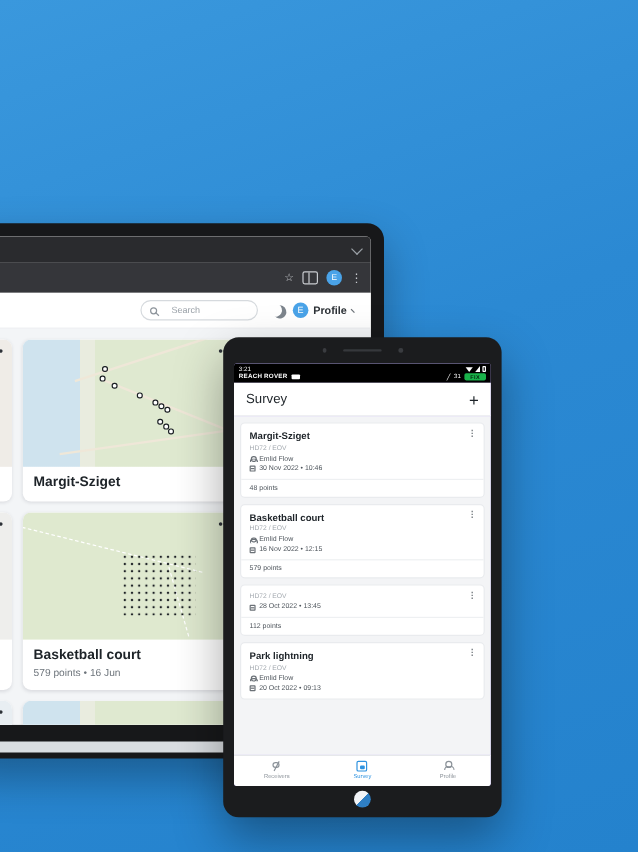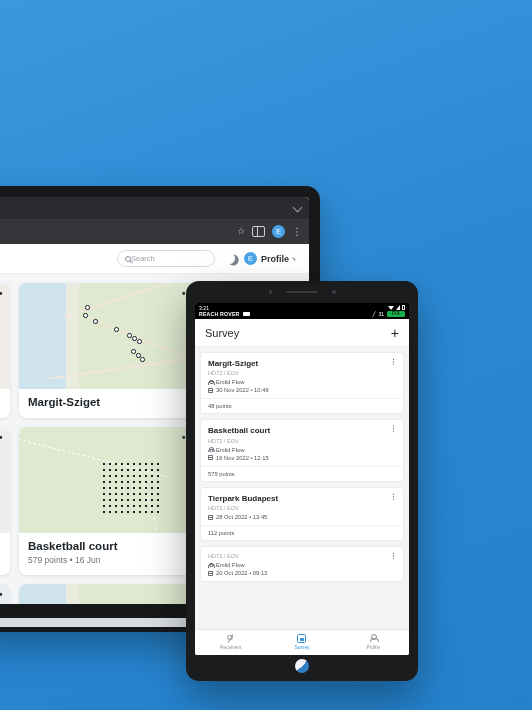--- a/index.html
+++ b/index.html
@@ -95,21 +95,21 @@
     height: 30px; background: #ffffff;
     display: flex; align-items: center;
     justify-content: flex-end;
     gap: 9px; padding-right: 12px;
     border-bottom: 1px solid #eceef0;
   }
   .search-box {
     width: 98px; height: 17px;
     border: 1px solid #d6dade; border-radius: 9px;
     display: flex; align-items: center;
-    gap: 0; padding: 0 7px;
+    gap: 12px; padding: 0 7px;
   }
   .mag {
     width: 6px; height: 6px; border-radius: 50%;
     border: 1.2px solid #8d949b; position: relative; flex: none;
   }
   .mag::after {
     content: ""; position: absolute;
     right: -3px; bottom: -2px;
     width: 3.5px; height: 1.2px;
     background: #8d949b; transform: rotate(45deg);
@@ -596,33 +596,33 @@
             <span class="ic-cal"></span>
             <span>16 Nov 2022 • 12:15</span>
           </div>
         </div>
         <div class="sc-foot">579 points</div>
       </div>
 
       <div class="scard">
         <div class="sc-top">
           <span class="sc-kebab">⋮</span>
-          <div class="sc-title">Tierpark Budapest</div>
           <div class="sc-sub">HD72 / EOV</div>
           <div class="sc-line">
             <span class="ic-cal"></span>
             <span>28 Oct 2022 • 13:45</span>
           </div>
         </div>
         <div class="sc-foot">112 points</div>
       </div>
 
       <div class="scard">
         <div class="sc-top">
           <span class="sc-kebab">⋮</span>
+          <div class="sc-title">Park lightning</div>
           <div class="sc-sub">HD72 / EOV</div>
           <div class="sc-line">
             <span class="ic-person"></span>
             <span>Emlid Flow</span>
           </div>
           <div class="sc-line">
             <span class="ic-cal"></span>
             <span>20 Oct 2022 • 09:13</span>
           </div>
         </div>

